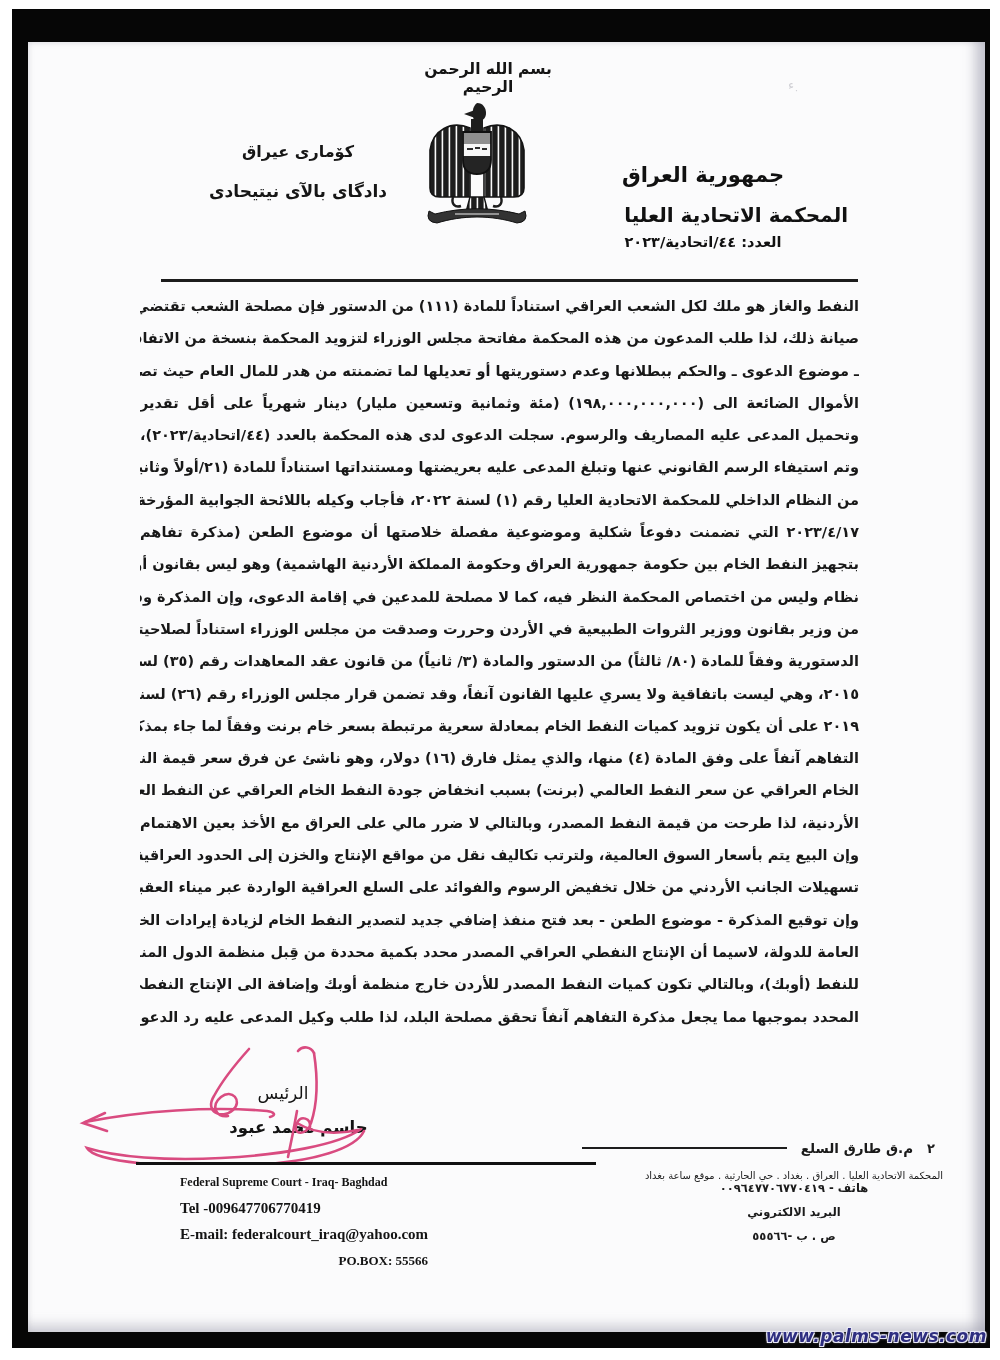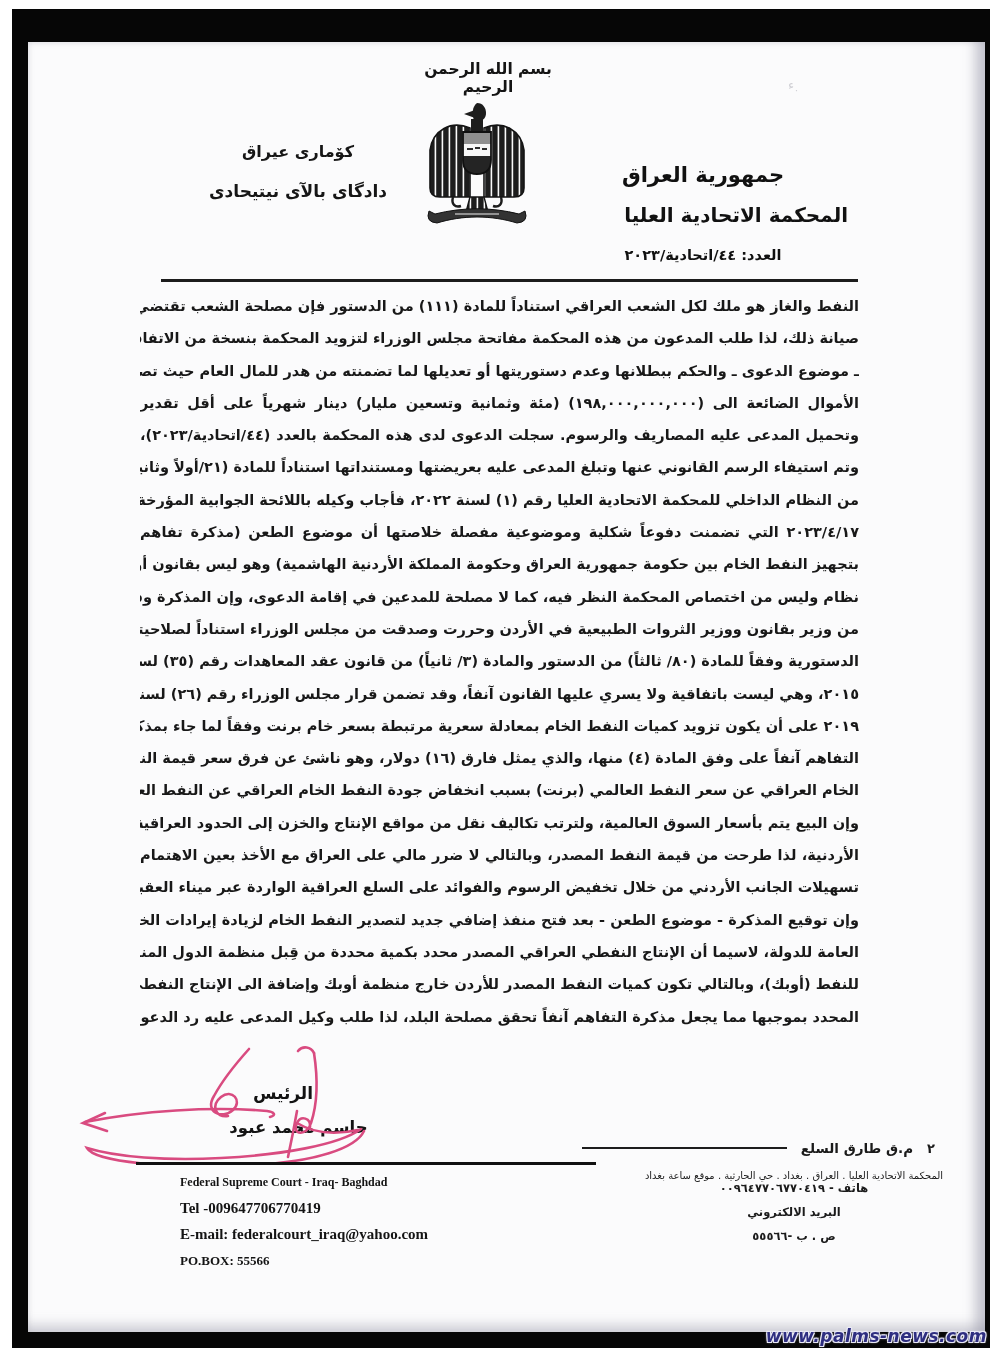--- a/index.html
+++ b/index.html
@@ -15,51 +15,51 @@
                inset 3px 3px 6px -3px rgba(120,120,135,.25);
     padding-left:44px;
   }
   
   .bismillah{position:absolute;left:375px;top:18px;width:170px;text-align:center;
     font-size:15.5px;font-weight:bold;color:#141414;direction:rtl;}
   .emblem{position:absolute;left:395px;top:58px;width:108px;height:128px;}
   .hdr-right{position:absolute;left:530px;top:92px;width:290px;text-align:center;direction:rtl;color:#111;}
   .hr-country{font-size:21px;font-weight:bold;margin-top:29px;}
   .hr-court{font-size:20px;font-weight:bold;margin-top:16px;text-align:right;}
-  .hr-number{font-size:14.5px;font-weight:bold;margin-top:20px;}
+  .hr-number{font-size:14.5px;font-weight:bold;margin-top:7px;}
   .hdr-left{position:absolute;left:150px;top:100px;width:240px;text-align:center;direction:rtl;color:#161616;}
   .kl1{font-size:16px;font-weight:bold;}
   .kl2{font-size:17px;font-weight:bold;margin-top:20px;}
   .rule{position:absolute;left:133px;top:237px;width:697px;height:2.5px;background:#1c1c1c;}
   .smudge{position:absolute;left:760px;top:35px;color:#9a9aa4;opacity:.45;font-size:13px;letter-spacing:18px;}
   
   .body-text{position:absolute;left:112px;top:248px;width:719px;direction:rtl;color:#181818;}
   .bl{height:32.3px;line-height:32.3px;font-size:14.5px;font-weight:bold;
       text-align:justify;text-align-last:justify;overflow:hidden;white-space:nowrap;}
   
   .sig-ink{position:absolute;left:43px;top:1003px;width:335px;height:120px;}
   .sig-title{position:absolute;left:210px;top:1041px;width:90px;text-align:center;
-    font-size:17px;font-weight:bold;color:#131313;direction:rtl;}
+    font-size:17px;font-weight:normal;color:#131313;direction:rtl;}
   .sig-name{position:absolute;left:188px;top:1076px;width:165px;text-align:center;
     font-size:16.5px;font-weight:bold;color:#131313;direction:rtl;white-space:nowrap;}
   
   .clerk-row{position:absolute;right:50px;top:1098px;display:flex;direction:rtl;
     align-items:center;gap:14px;color:#1a1a1a;}
   .clerk-num{font-size:13px;font-weight:bold;}
   .clerk-name{font-size:13.5px;font-weight:bold;white-space:nowrap;}
   .clerk-dash{display:inline-block;width:205px;height:0;border-top:2.2px solid #1d1d1d;}
   .sep2{position:absolute;left:108px;top:1120px;width:460px;height:2.6px;background:#111;}
   
   .en-footer{position:absolute;left:152px;top:1131px;
     font-family:"Liberation Serif",serif;font-weight:bold;color:#141414;}
   .en-footer div{line-height:19px;margin-bottom:7px;white-space:nowrap;}
   .en-l1{font-size:12px;}
   .en-tel{font-size:15px;}
   .en-mail{font-size:15px;}
-  .en-box{font-size:13px;}
+  .en-box{font-size:13px;text-align:right;}
   .ar-footer{position:absolute;right:36px;top:1128px;width:310px;text-align:center;
     direction:rtl;color:#1b1b1b;}
   .ar-addr{font-size:10px;font-weight:normal;white-space:nowrap;}
   .ar-line{font-size:11.5px;font-weight:bold;margin-bottom:10px;white-space:nowrap;}
   
   .watermark{position:absolute;right:13px;top:1326px;font-size:17px;font-weight:bold;font-style:italic;
     letter-spacing:.5px;color:#2e2e80;
     text-shadow:1px 1px 0 #e9e9f6,-1px -1px 0 #e9e9f6,1px -1px 0 #e9e9f6,-1px 1px 0 #e9e9f6,0 0 3px #ffffff;}
 </style>
 </head>
@@ -123,22 +123,22 @@
       <div class="bl">من النظام الداخلي للمحكمة الاتحادية العليا رقم (١) لسنة ٢٠٢٢، فأجاب وكيله باللائحة الجوابية المؤرخة</div>
       <div class="bl">٢٠٢٣/٤/١٧ التي تضمنت دفوعاً شكلية وموضوعية مفصلة خلاصتها أن موضوع الطعن (مذكرة تفاهم</div>
       <div class="bl">بتجهيز النفط الخام بين حكومة جمهورية العراق وحكومة المملكة الأردنية الهاشمية) وهو ليس بقانون أو</div>
       <div class="bl">نظام وليس من اختصاص المحكمة النظر فيه، كما لا مصلحة للمدعين في إقامة الدعوى، وإن المذكرة وقعت</div>
       <div class="bl">من وزير بقانون ووزير الثروات الطبيعية في الأردن وحررت وصدقت من مجلس الوزراء استناداً لصلاحيته</div>
       <div class="bl">الدستورية وفقاً للمادة (٨٠/ ثالثاً) من الدستور والمادة (٣/ ثانياً) من قانون عقد المعاهدات رقم (٣٥) لسنة</div>
       <div class="bl">٢٠١٥، وهي ليست باتفاقية ولا يسري عليها القانون آنفاً، وقد تضمن قرار مجلس الوزراء رقم (٢٦) لسنة</div>
       <div class="bl">٢٠١٩ على أن يكون تزويد كميات النفط الخام بمعادلة سعرية مرتبطة بسعر خام برنت وفقاً لما جاء بمذكرة</div>
       <div class="bl">التفاهم آنفاً على وفق المادة (٤) منها، والذي يمثل فارق (١٦) دولار، وهو ناشئ عن فرق سعر قيمة النفط</div>
       <div class="bl">الخام العراقي عن سعر النفط العالمي (برنت) بسبب انخفاض جودة النفط الخام العراقي عن النفط العالمي،</div>
+      <div class="bl">الأردنية، لذا طرحت من قيمة النفط المصدر، وبالتالي لا ضرر مالي على العراق مع الأخذ بعين الاهتمام</div>
       <div class="bl">وإن البيع يتم بأسعار السوق العالمية، ولترتب تكاليف نقل من مواقع الإنتاج والخزن إلى الحدود العراقية</div>
-      <div class="bl">الأردنية، لذا طرحت من قيمة النفط المصدر، وبالتالي لا ضرر مالي على العراق مع الأخذ بعين الاهتمام</div>
       <div class="bl">تسهيلات الجانب الأردني من خلال تخفيض الرسوم والفوائد على السلع العراقية الواردة عبر ميناء العقبة،</div>
       <div class="bl">وإن توقيع المذكرة - موضوع الطعن - بعد فتح منفذ إضافي جديد لتصدير النفط الخام لزيادة إيرادات الخزينة</div>
       <div class="bl">العامة للدولة، لاسيما أن الإنتاج النفطي العراقي المصدر محدد بكمية محددة من قِبل منظمة الدول المنتجة</div>
       <div class="bl">للنفط (أوبك)، وبالتالي تكون كميات النفط المصدر للأردن خارج منظمة أوبك وإضافة الى الإنتاج النفطي</div>
       <div class="bl">المحدد بموجبها مما يجعل مذكرة التفاهم آنفاً تحقق مصلحة البلد، لذا طلب وكيل المدعى عليه رد الدعوى</div>
     </div>
 
     <div class="sig-title">الرئيس</div>
     <div class="sig-name">جاسم محمد عبود</div>
 

